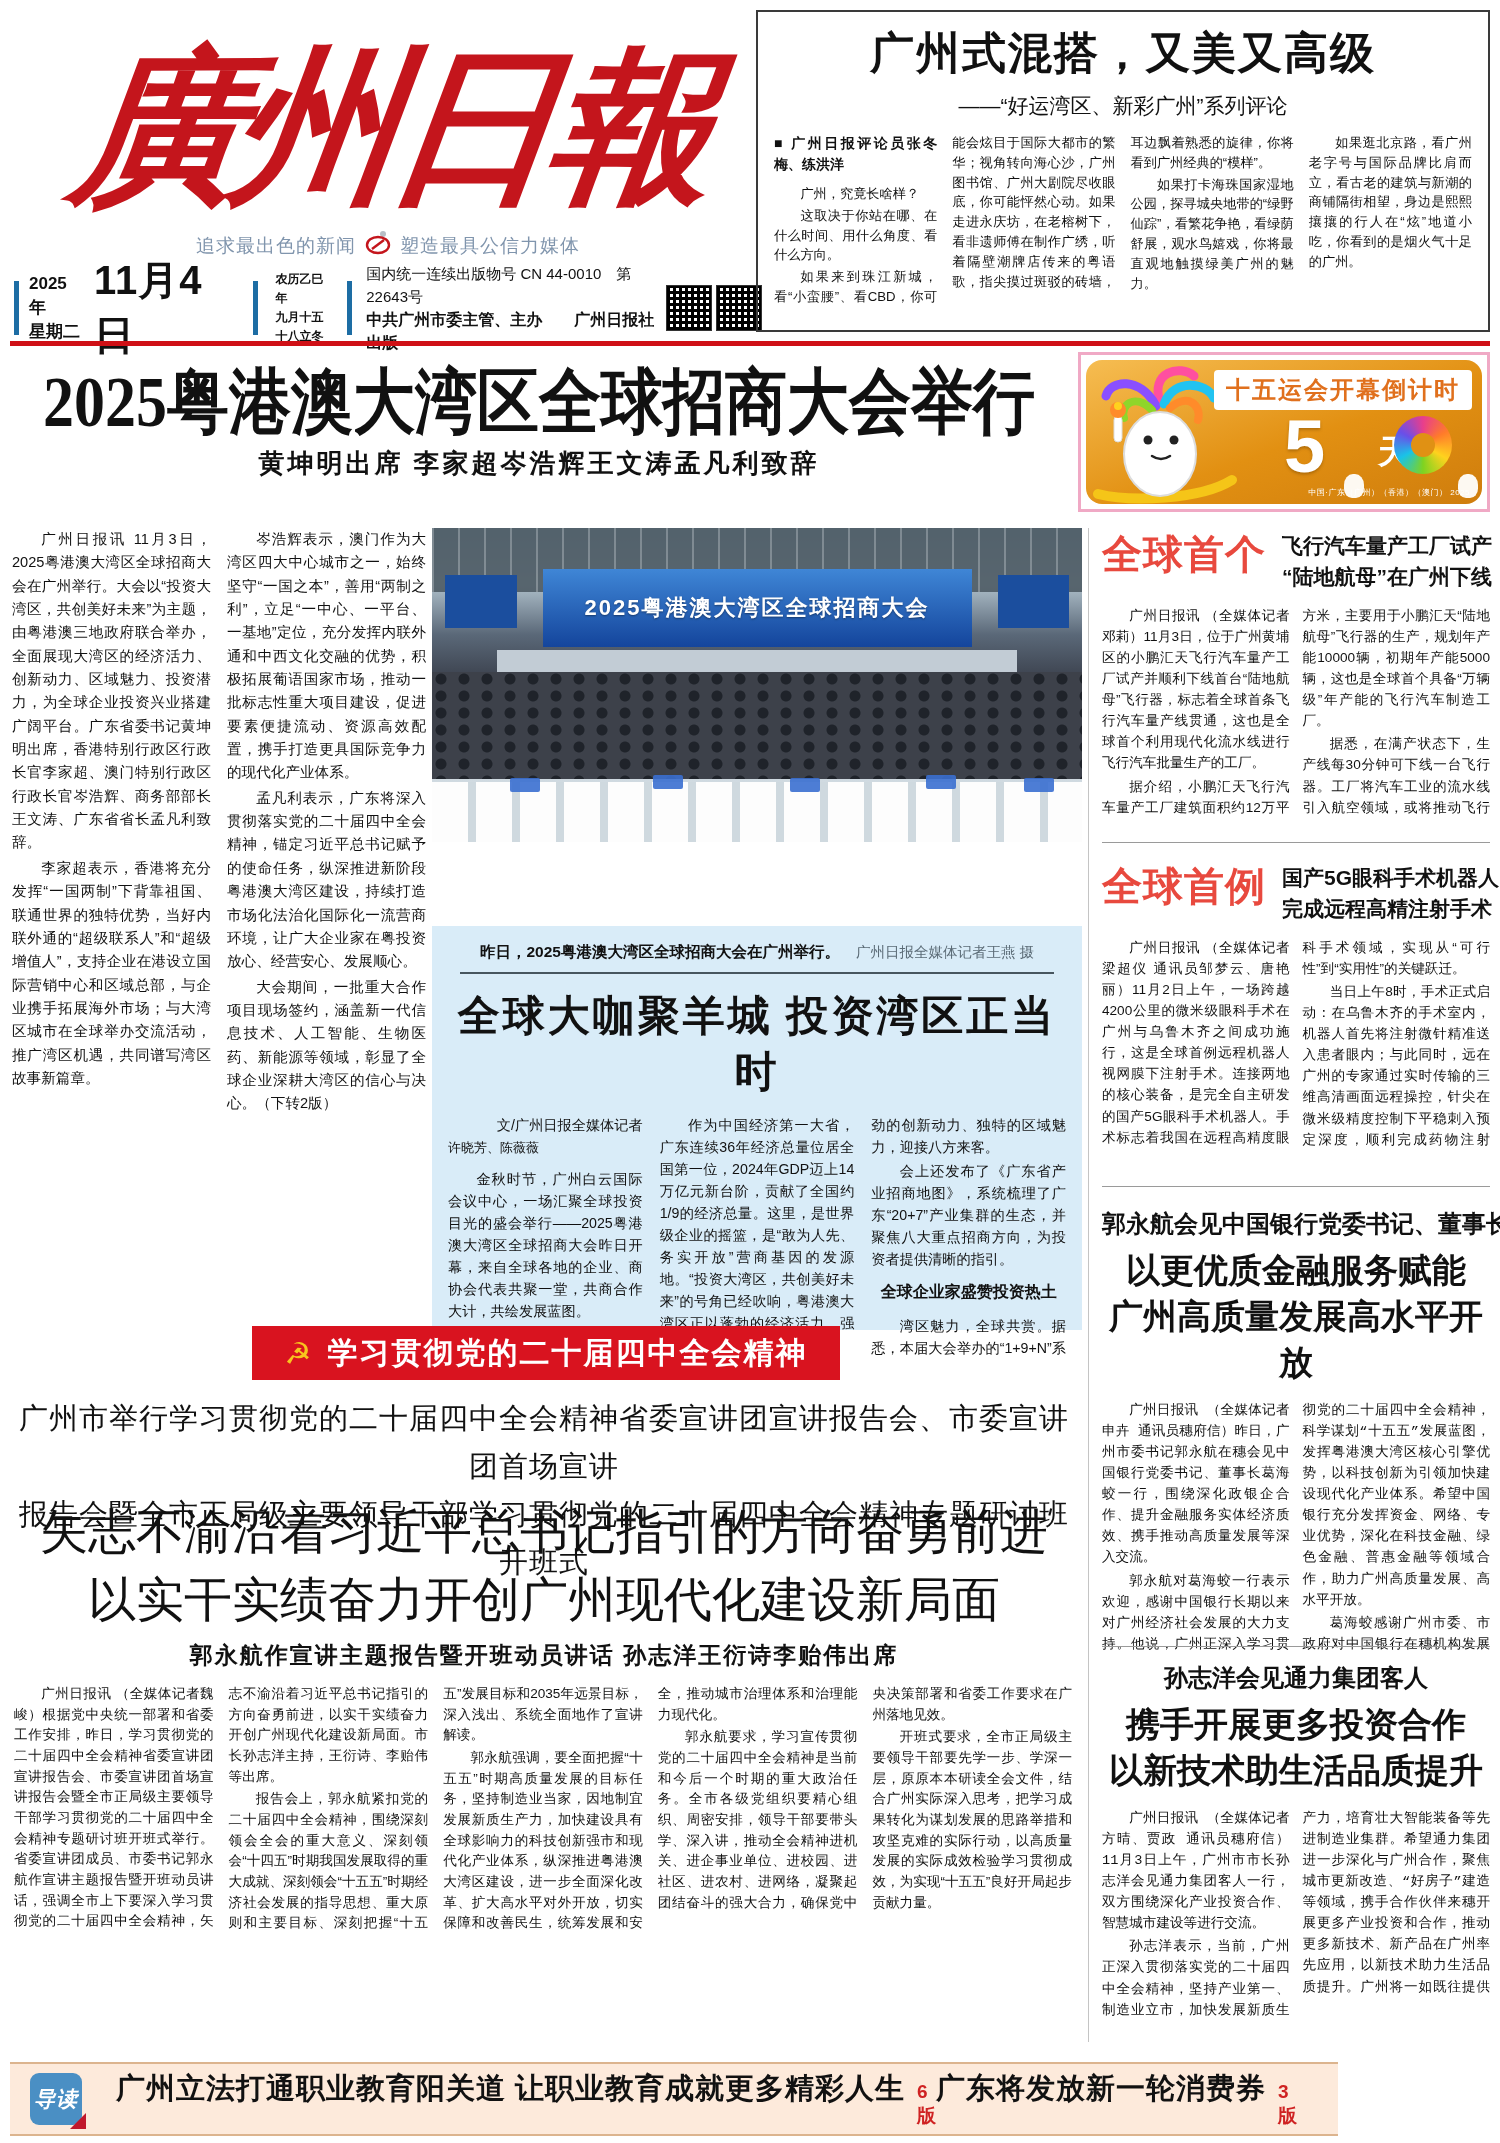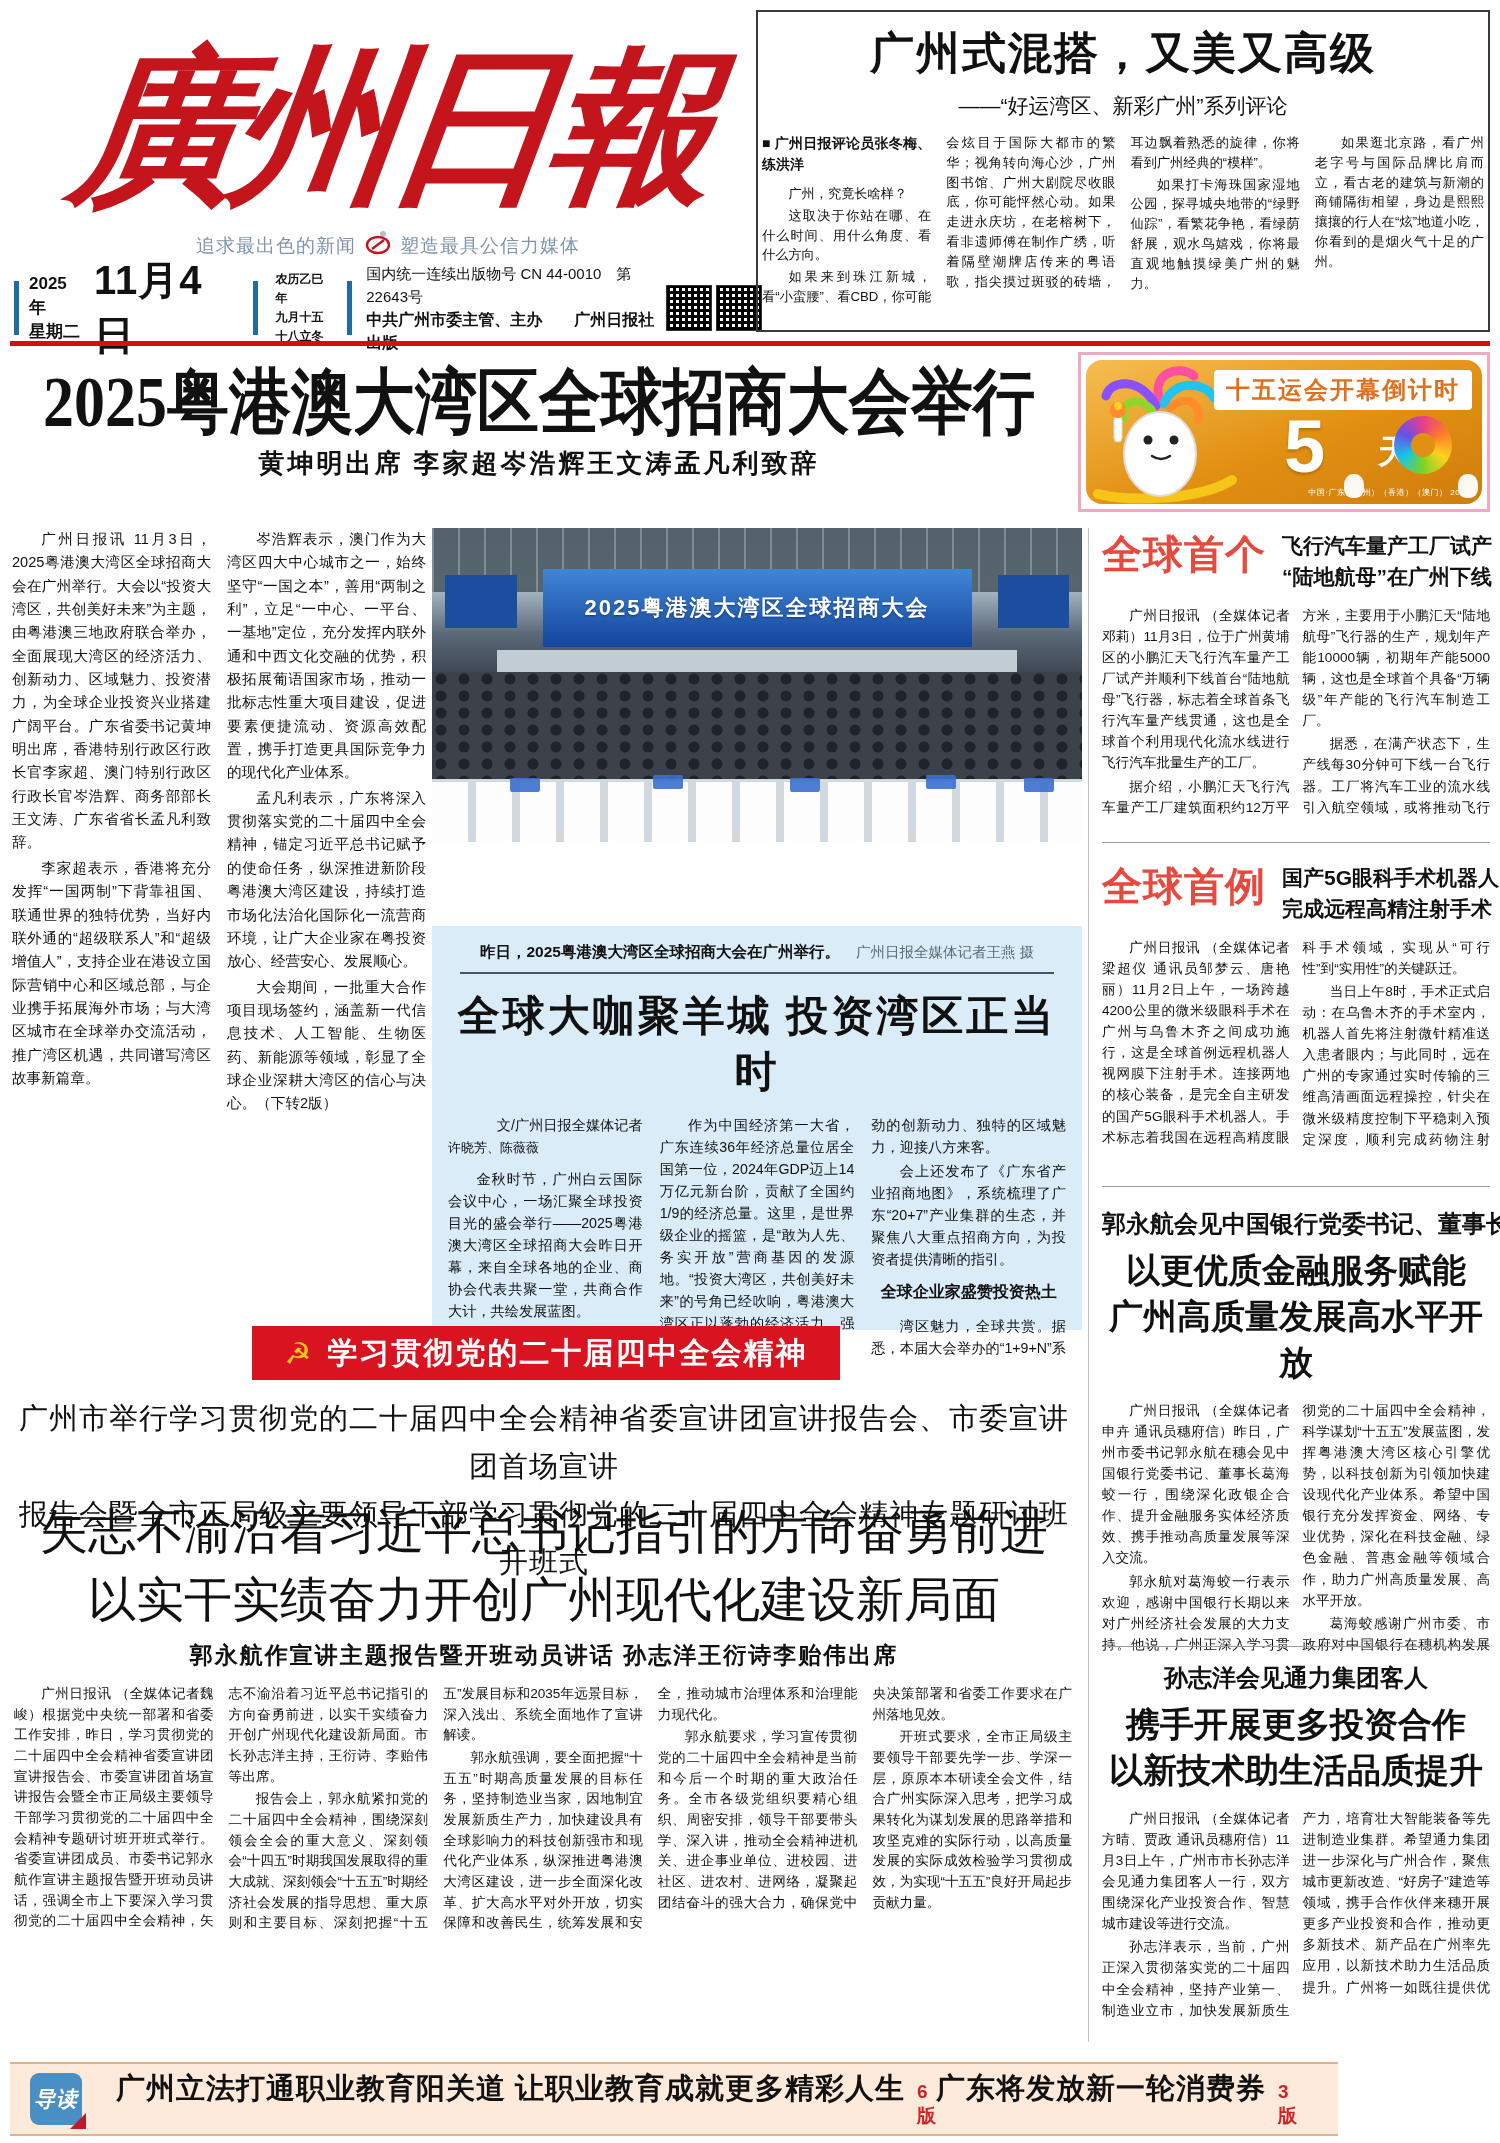--- a/index.html
+++ b/index.html
@@ -24,21 +24,21 @@
   .d-pub { margin-left:14px; font-size:15px; line-height:23px; }
   .d-pub .l2 { font-weight:700; font-size:16px; }
   .qrs { margin-left:auto; display:flex; gap:4px; }
   .qr { width:46px; height:46px; border:1px solid #333; background:
         repeating-linear-gradient(0deg,#000 0 3px,transparent 3px 6px),
         repeating-linear-gradient(90deg,#000 0 3px,#fff 3px 6px); }
   .red-rule { position:absolute; left:10px; top:341px; width:1480px; height:5px; background:#cf1016; }
 
   
   .commentary { position:absolute; left:756px; top:10px; width:734px; height:322px;
-                border:2px solid #3a3a3a; padding:12px 4px 8px; }
+                border:2px solid #3a3a3a; padding:12px 16px 8px; }
   .com-title { text-align:center; font-weight:800; font-size:44px; letter-spacing:2px;
                font-family:"Liberation Serif",serif; }
   .com-sub { text-align:center; font-size:21px; margin-top:9px; }
   .com-body { margin-top:13px; height:178px; columns:4; column-gap:15px;
               font-size:13.2px; line-height:1.5; text-align:justify; overflow:hidden; }
   .com-byline { font-weight:800; font-size:14px; margin-bottom:9px; }
 
   
   .lead-hl { position:absolute; left:8px; top:354px; width:1062px; text-align:center;
              font-family:"Liberation Serif",serif; font-weight:900; font-size:62px;
@@ -106,21 +106,21 @@
   .g-head { display:flex; gap:16px; align-items:flex-start; }
   .g-label { color:#e8493e; font-weight:900; font-size:40px; letter-spacing:1px; line-height:52px; white-space:nowrap; }
   .g-title { font-size:21px; font-weight:800; line-height:31px; padding-top:2px; white-space:nowrap; }
   .g-body { margin-top:13px; columns:2; column-gap:13px; font-size:13.6px; line-height:1.55;
             text-align:justify; overflow:hidden; }
   .hrule { position:absolute; left:1102px; width:388px; height:1px; background:#9a9a9a; }
   .k-kicker { text-align:center; font-size:24px; font-weight:700; white-space:nowrap; }
   .k-hl { text-align:center; font-family:"Liberation Serif",serif; font-weight:900; font-size:34px;
           line-height:46px; margin-top:8px; }
   .k-body { margin-top:14px; columns:2; column-gap:13px; font-size:13.6px; line-height:1.55;
-            text-align:justify; overflow:hidden; }
+            text-align:justify; overflow:hidden;font-family:Liberation Mono, monospace; }
 
   
   .banner { position:absolute; left:252px; top:1326px; width:588px; height:54px; background:#d9131f;
             color:#fff; display:flex; align-items:center; justify-content:center; gap:14px;
             font-size:30px; font-weight:700; letter-spacing:2px; }
   .emblem { color:#f7c51e; font-size:30px; }
   .p-kicker { position:absolute; left:14px; top:1394px; width:1060px; text-align:center;
               font-size:29px; line-height:48px; letter-spacing:1px; font-weight:500; }
   .p-hl { position:absolute; left:14px; top:1498px; width:1060px; text-align:center;
           font-family:"Liberation Serif",serif; font-weight:400; font-size:48px; line-height:68px; }

